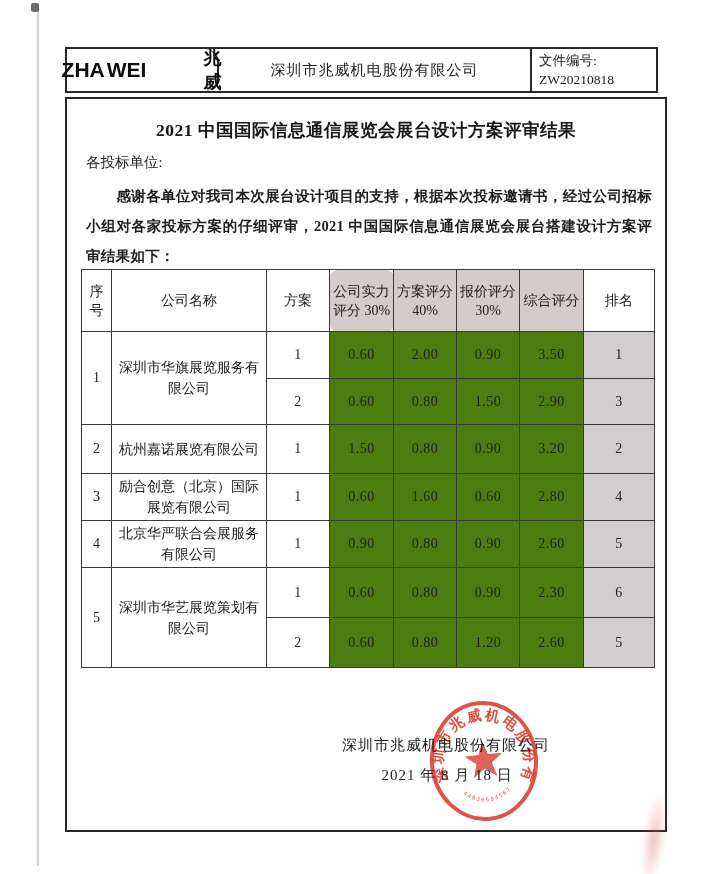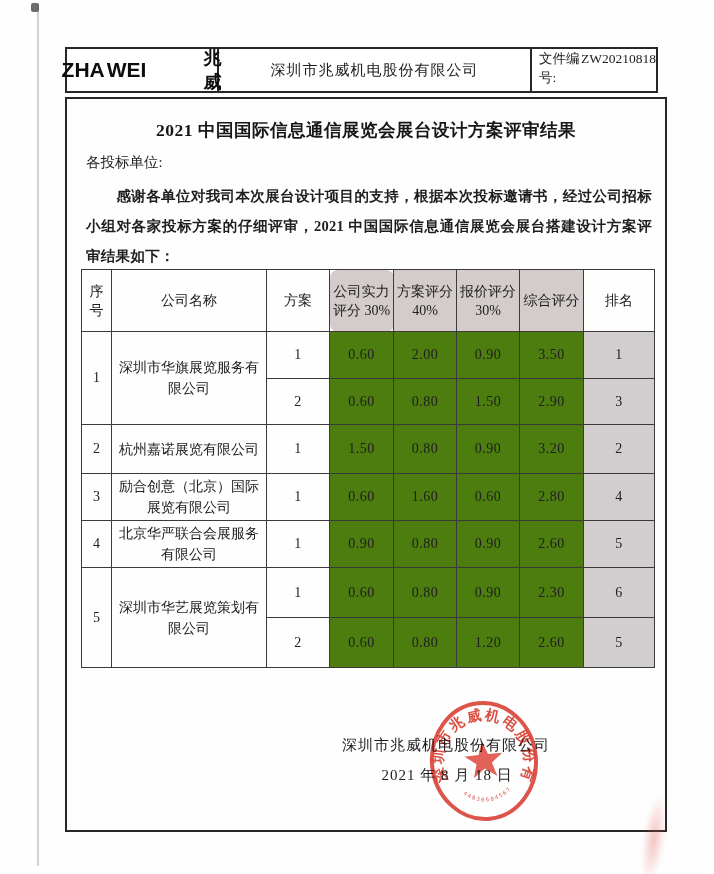--- a/index.html
+++ b/index.html
@@ -12,29 +12,29 @@
   
   .scan-vline { position:absolute; left:37px; top:4px; width:2px; height:862px;
     background:rgba(110,110,110,.30); }
   .scan-mark { position:absolute; left:31px; top:3px; width:8px; height:9px;
     background:#4a4a4a; opacity:.8; border-radius:2px; }
 
   
   .lh-box { position:absolute; left:65px; top:47px; width:593px; height:46px;
     border:2px solid #272727; display:flex; align-items:stretch; background:#fff; }
   .lh-cell { display:flex; align-items:center; justify-content:center; }
-  .lh-logo { width:152px; border-right:2px solid #272727; gap:1px; }
+  .lh-logo { width:152px; border-right:2px solid #272727; gap:1px;border-radius:14px; }
   .logo-txt { font-family:"Liberation Sans","DejaVu Sans",sans-serif;
     font-weight:bold; font-size:21px; letter-spacing:0; color:#0d0d0d; }
   .logo-sep { width:2px; height:19px; background:#0d0d0d; margin:0 3px 0 4px; }
   .logo-cn { font-size:18px; font-weight:bold; letter-spacing:1px;
     font-family:Liberation Sans, sans-serif; color:#0d0d0d;margin-left:48px; }
   .lh-company { flex:1; border-right:2px solid #272727; font-size:15px;
     letter-spacing:1px; font-weight:500; }
-  .lh-docno { width:124px; flex-direction:row; align-items:flex-start;
+  .lh-docno { width:124px; flex-direction:column; align-items:flex-start;
     justify-content:center; padding-left:7px; font-size:13.5px; line-height:19px; }
 
   
   .main-box { position:absolute; left:65px; top:97px; width:602px; height:735px;
     border:2px solid #272727; background:#fefefe; }
 
   .doc-title { position:absolute; left:0; top:19px; width:100%; text-align:center;
     font-size:17.5px; font-weight:bold; letter-spacing:.5px; color:#161616; }
   .salutation { position:absolute; left:19px; top:54px; font-size:14.5px; }
   .para { position:absolute; left:19px; top:82px; width:566px; font-size:14.5px;

